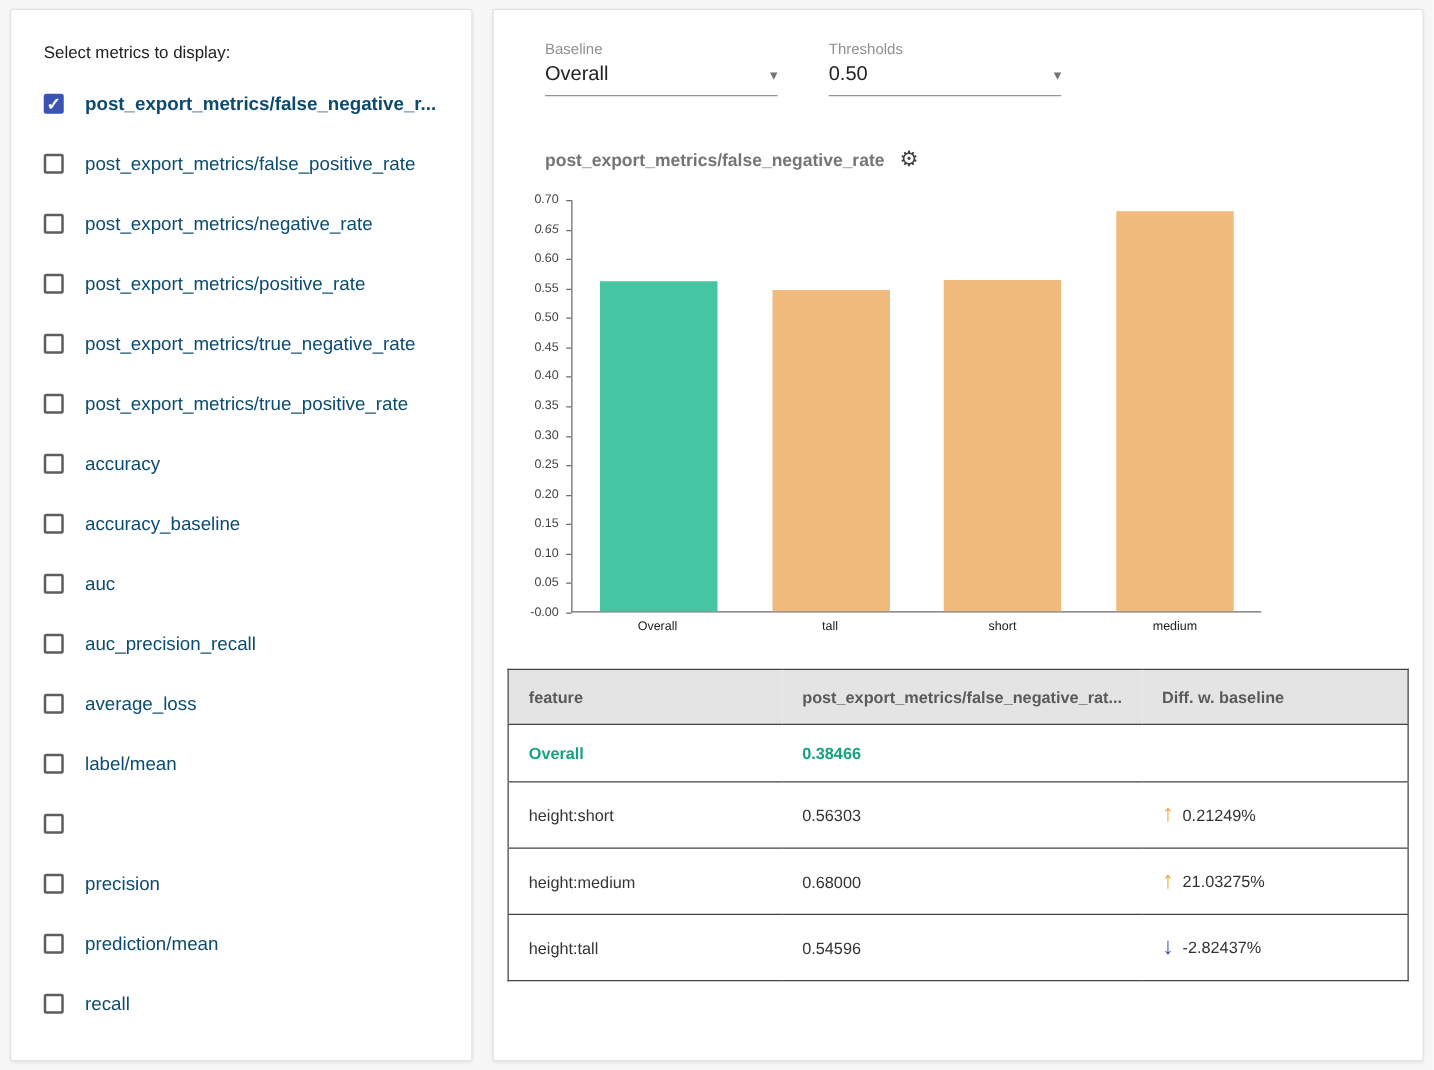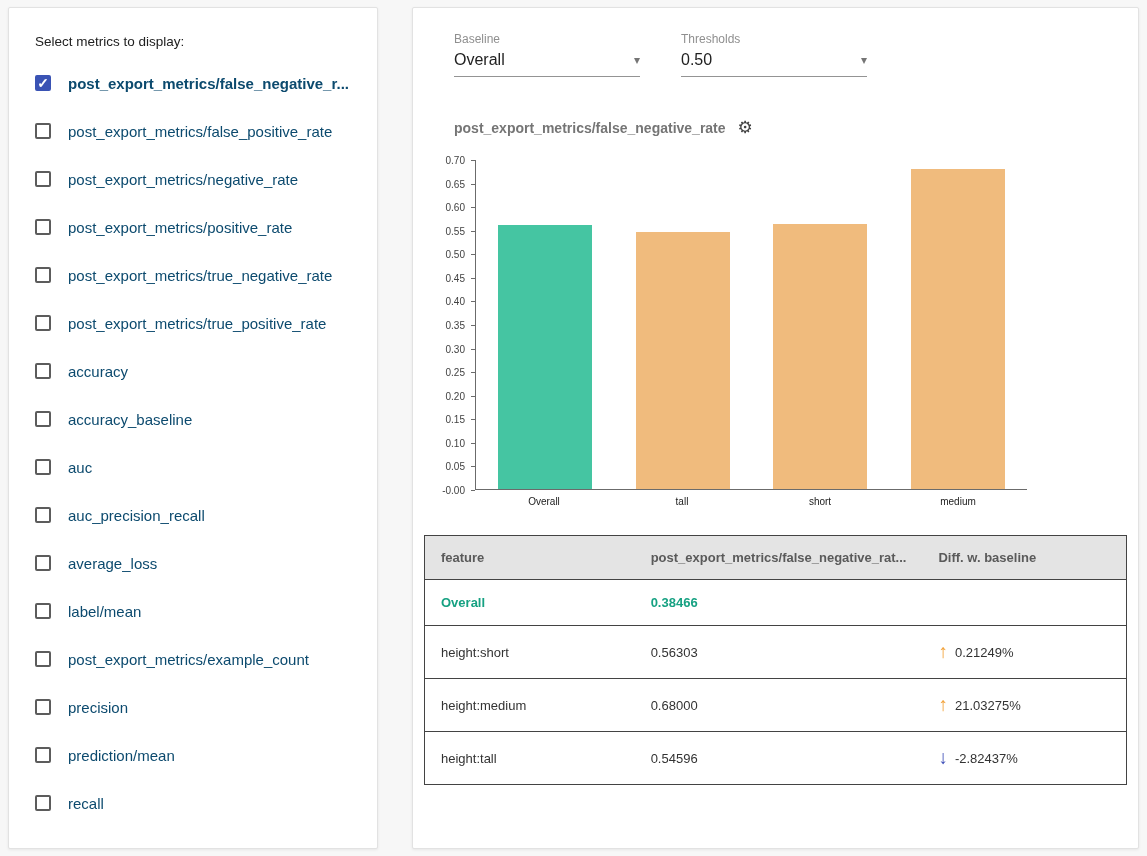--- a/index.html
+++ b/index.html
@@ -3,21 +3,21 @@
 <meta charset="utf-8">
 <style>
   * { box-sizing: border-box; }
   html, body { margin: 0; padding: 0; }
   body {
     width: 1147px; height: 856px;
     background: #f7f7f7;
     font-family: "Liberation Sans", sans-serif;
     color: #212121;
   }
-  .page { display: flex; gap: 34px; padding: 7px 8px; height: 100%; }
+  .page { display: flex; gap: 16px; padding: 7px 8px; height: 100%; }
   .card {
     background: #fff;
     border: 1px solid #e2e2e2;
     border-radius: 2px;
     box-shadow: 0 1px 3px rgba(0,0,0,0.07);
   }
 
   
   .sidebar { width: 370px; flex: none; padding: 24px 24px; overflow: hidden; }
   .sidebar-title { font-size: 13.5px; color: #212121; margin: 2px 0 10px 2px; }
@@ -146,21 +146,20 @@
         <div class="metric-item">
           <span class="checkbox"></span>
           <span class="metric-label">average_loss</span>
         </div>
         <div class="metric-item">
           <span class="checkbox"></span>
           <span class="metric-label">label/mean</span>
         </div>
         <div class="metric-item">
           <span class="checkbox"></span>
-          <span class="metric-label">post_export_metrics/example_count</span>
         </div>
         <div class="metric-item">
           <span class="checkbox"></span>
           <span class="metric-label">precision</span>
         </div>
         <div class="metric-item">
           <span class="checkbox"></span>
           <span class="metric-label">prediction/mean</span>
         </div>
         <div class="metric-item">
@@ -191,21 +190,21 @@
 
     <div class="chart-header">
       <span class="chart-title">post_export_metrics/false_negative_rate</span>
       <span class="gear">⚙</span>
     </div>
 
     <div class="chart-wrap">
       <div class="y-axis" id="y-axis">
           <div class="ytick-label" style="top: 0px;">0.70</div>
           <div class="ytick-mark" style="top: 0px;"></div>
-          <div class="ytick-label" style="top: 23.5714px;">0.65</div>
+          <div class="ytick-label" style="top: 23.5714px; font-style: italic;">0.65</div>
           <div class="ytick-mark" style="top: 23.5714px;"></div>
           <div class="ytick-label" style="top: 47.1429px;">0.60</div>
           <div class="ytick-mark" style="top: 47.1429px;"></div>
           <div class="ytick-label" style="top: 70.7143px;">0.55</div>
           <div class="ytick-mark" style="top: 70.7143px;"></div>
           <div class="ytick-label" style="top: 94.2857px;">0.50</div>
           <div class="ytick-mark" style="top: 94.2857px;"></div>
           <div class="ytick-label" style="top: 117.857px;">0.45</div>
           <div class="ytick-mark" style="top: 117.857px;"></div>
           <div class="ytick-label" style="top: 141.429px;">0.40</div>

